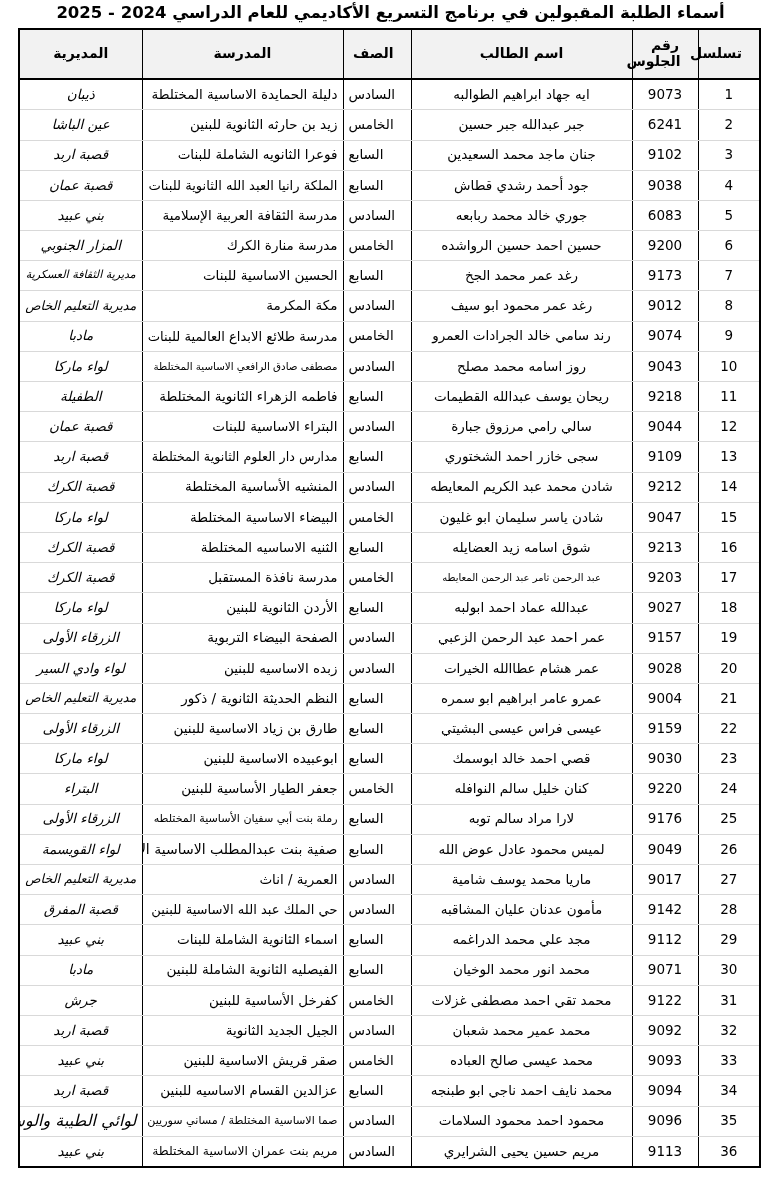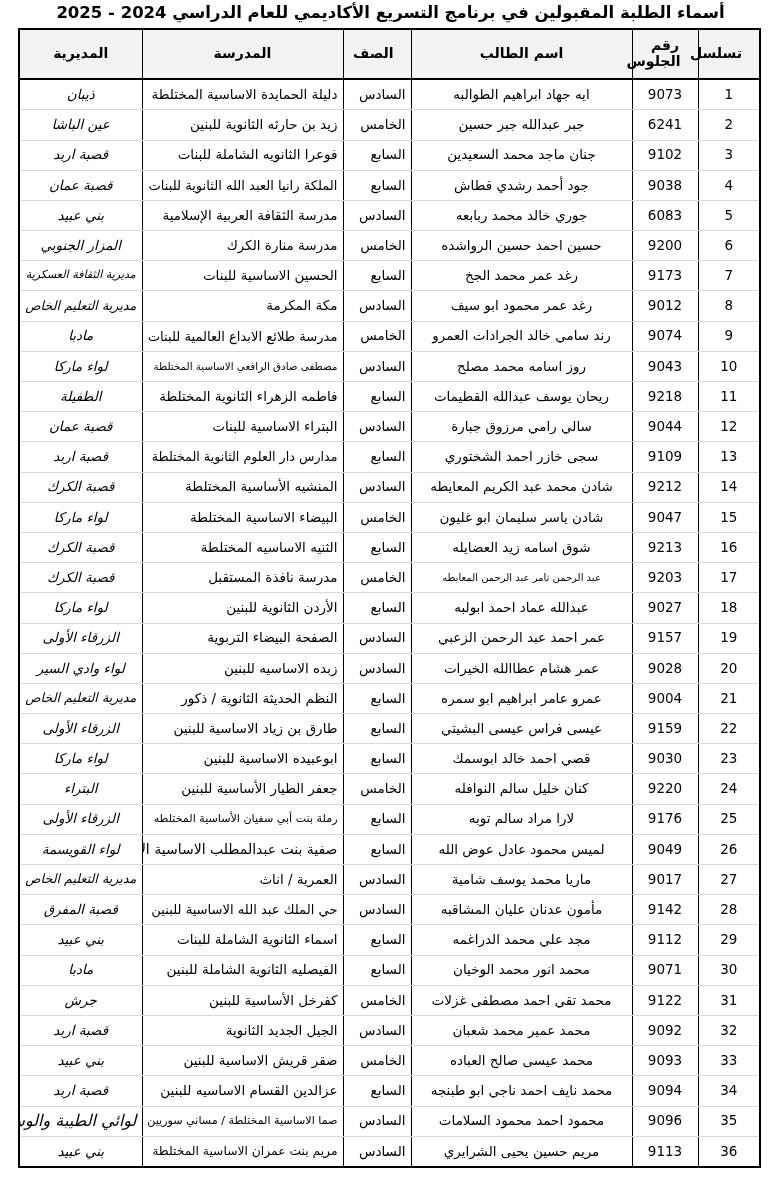--- a/index.html
+++ b/index.html
@@ -79,21 +79,21 @@
     overflow: hidden;
   }
   table.roster tbody tr:first-child td { border-top: none; }
   table.roster tbody tr:last-child  td { border-bottom: none; }
   table.roster tbody td.first-col { border-right: none; }
   table.roster tbody td.last-col  { border-left: none; }
 
   td.seq   { text-align: center; font-size: 14px; }
   td.seat  { text-align: center; font-size: 15px; margin-top: 44px; }
   td.name  { text-align: center; }
-  td.grade { text-align: right; }
+  td.grade { text-align: left; }
   td.school{ text-align: right; }
   td.dir   { text-align: center; font-style: italic; }
 
   .footer {
     position: absolute;
     left: 0;
     right: 0;
     top: 1163px;
     text-align: center;
     font-size: 11.5px;

